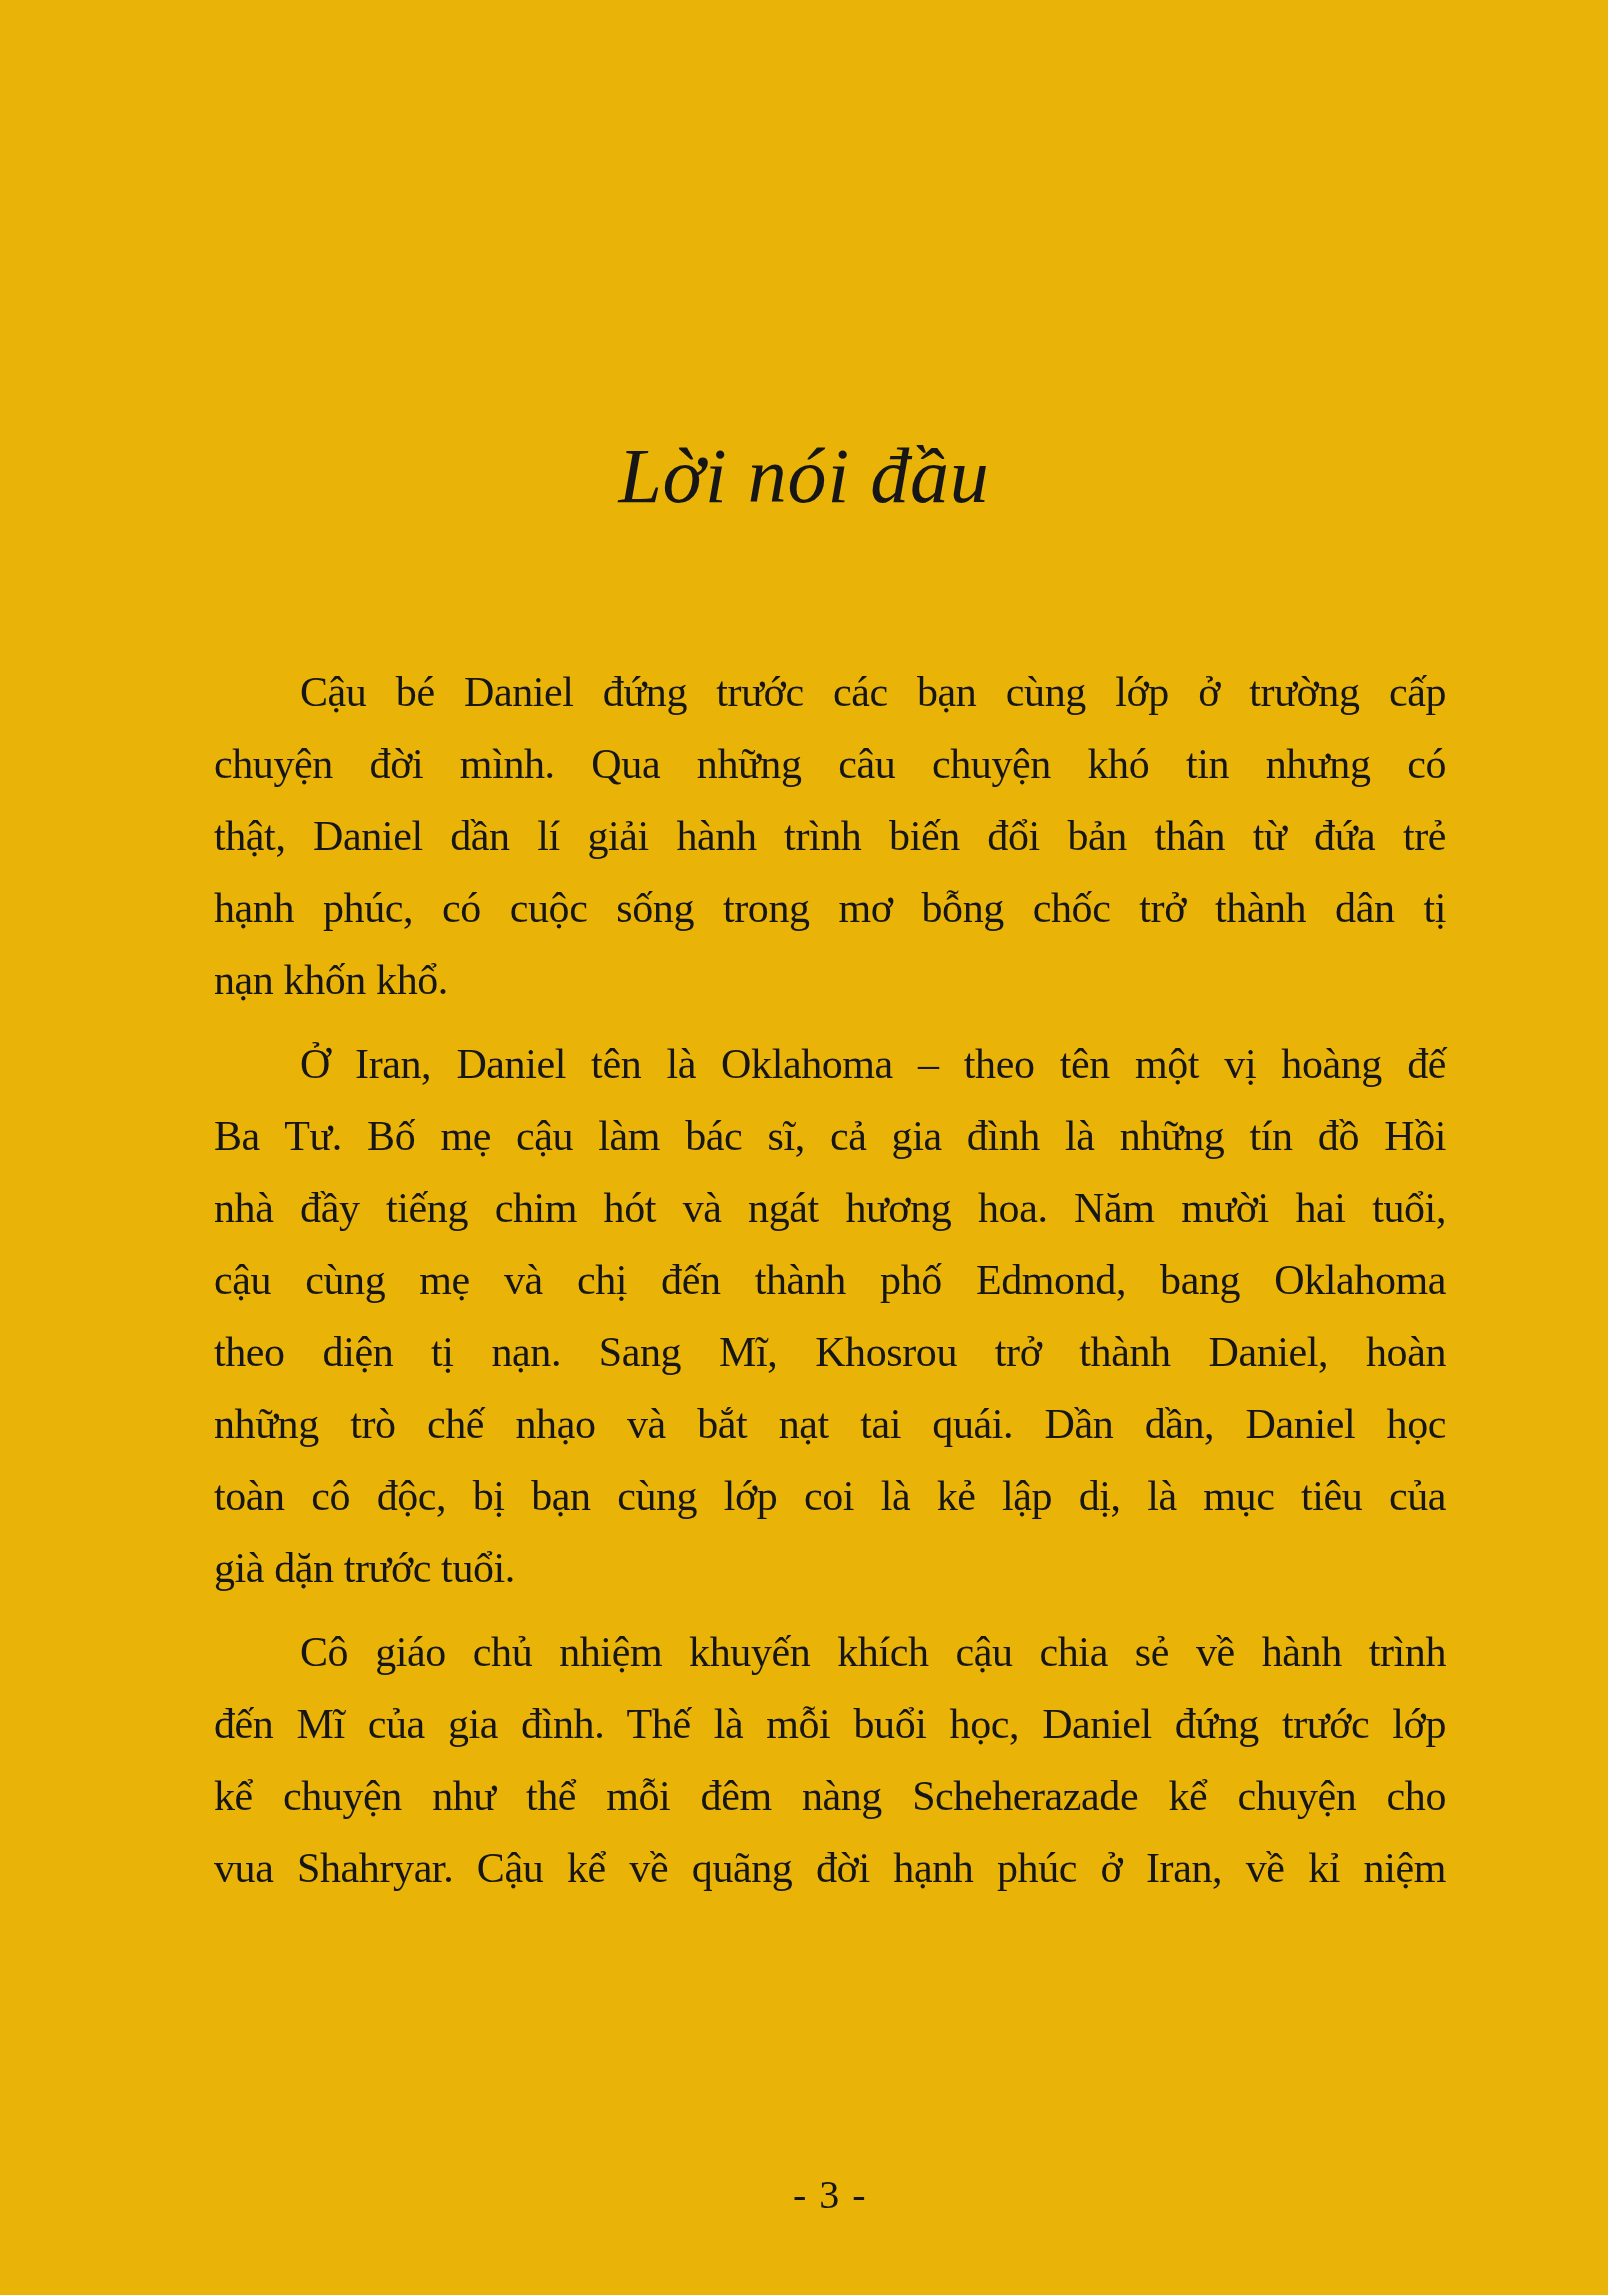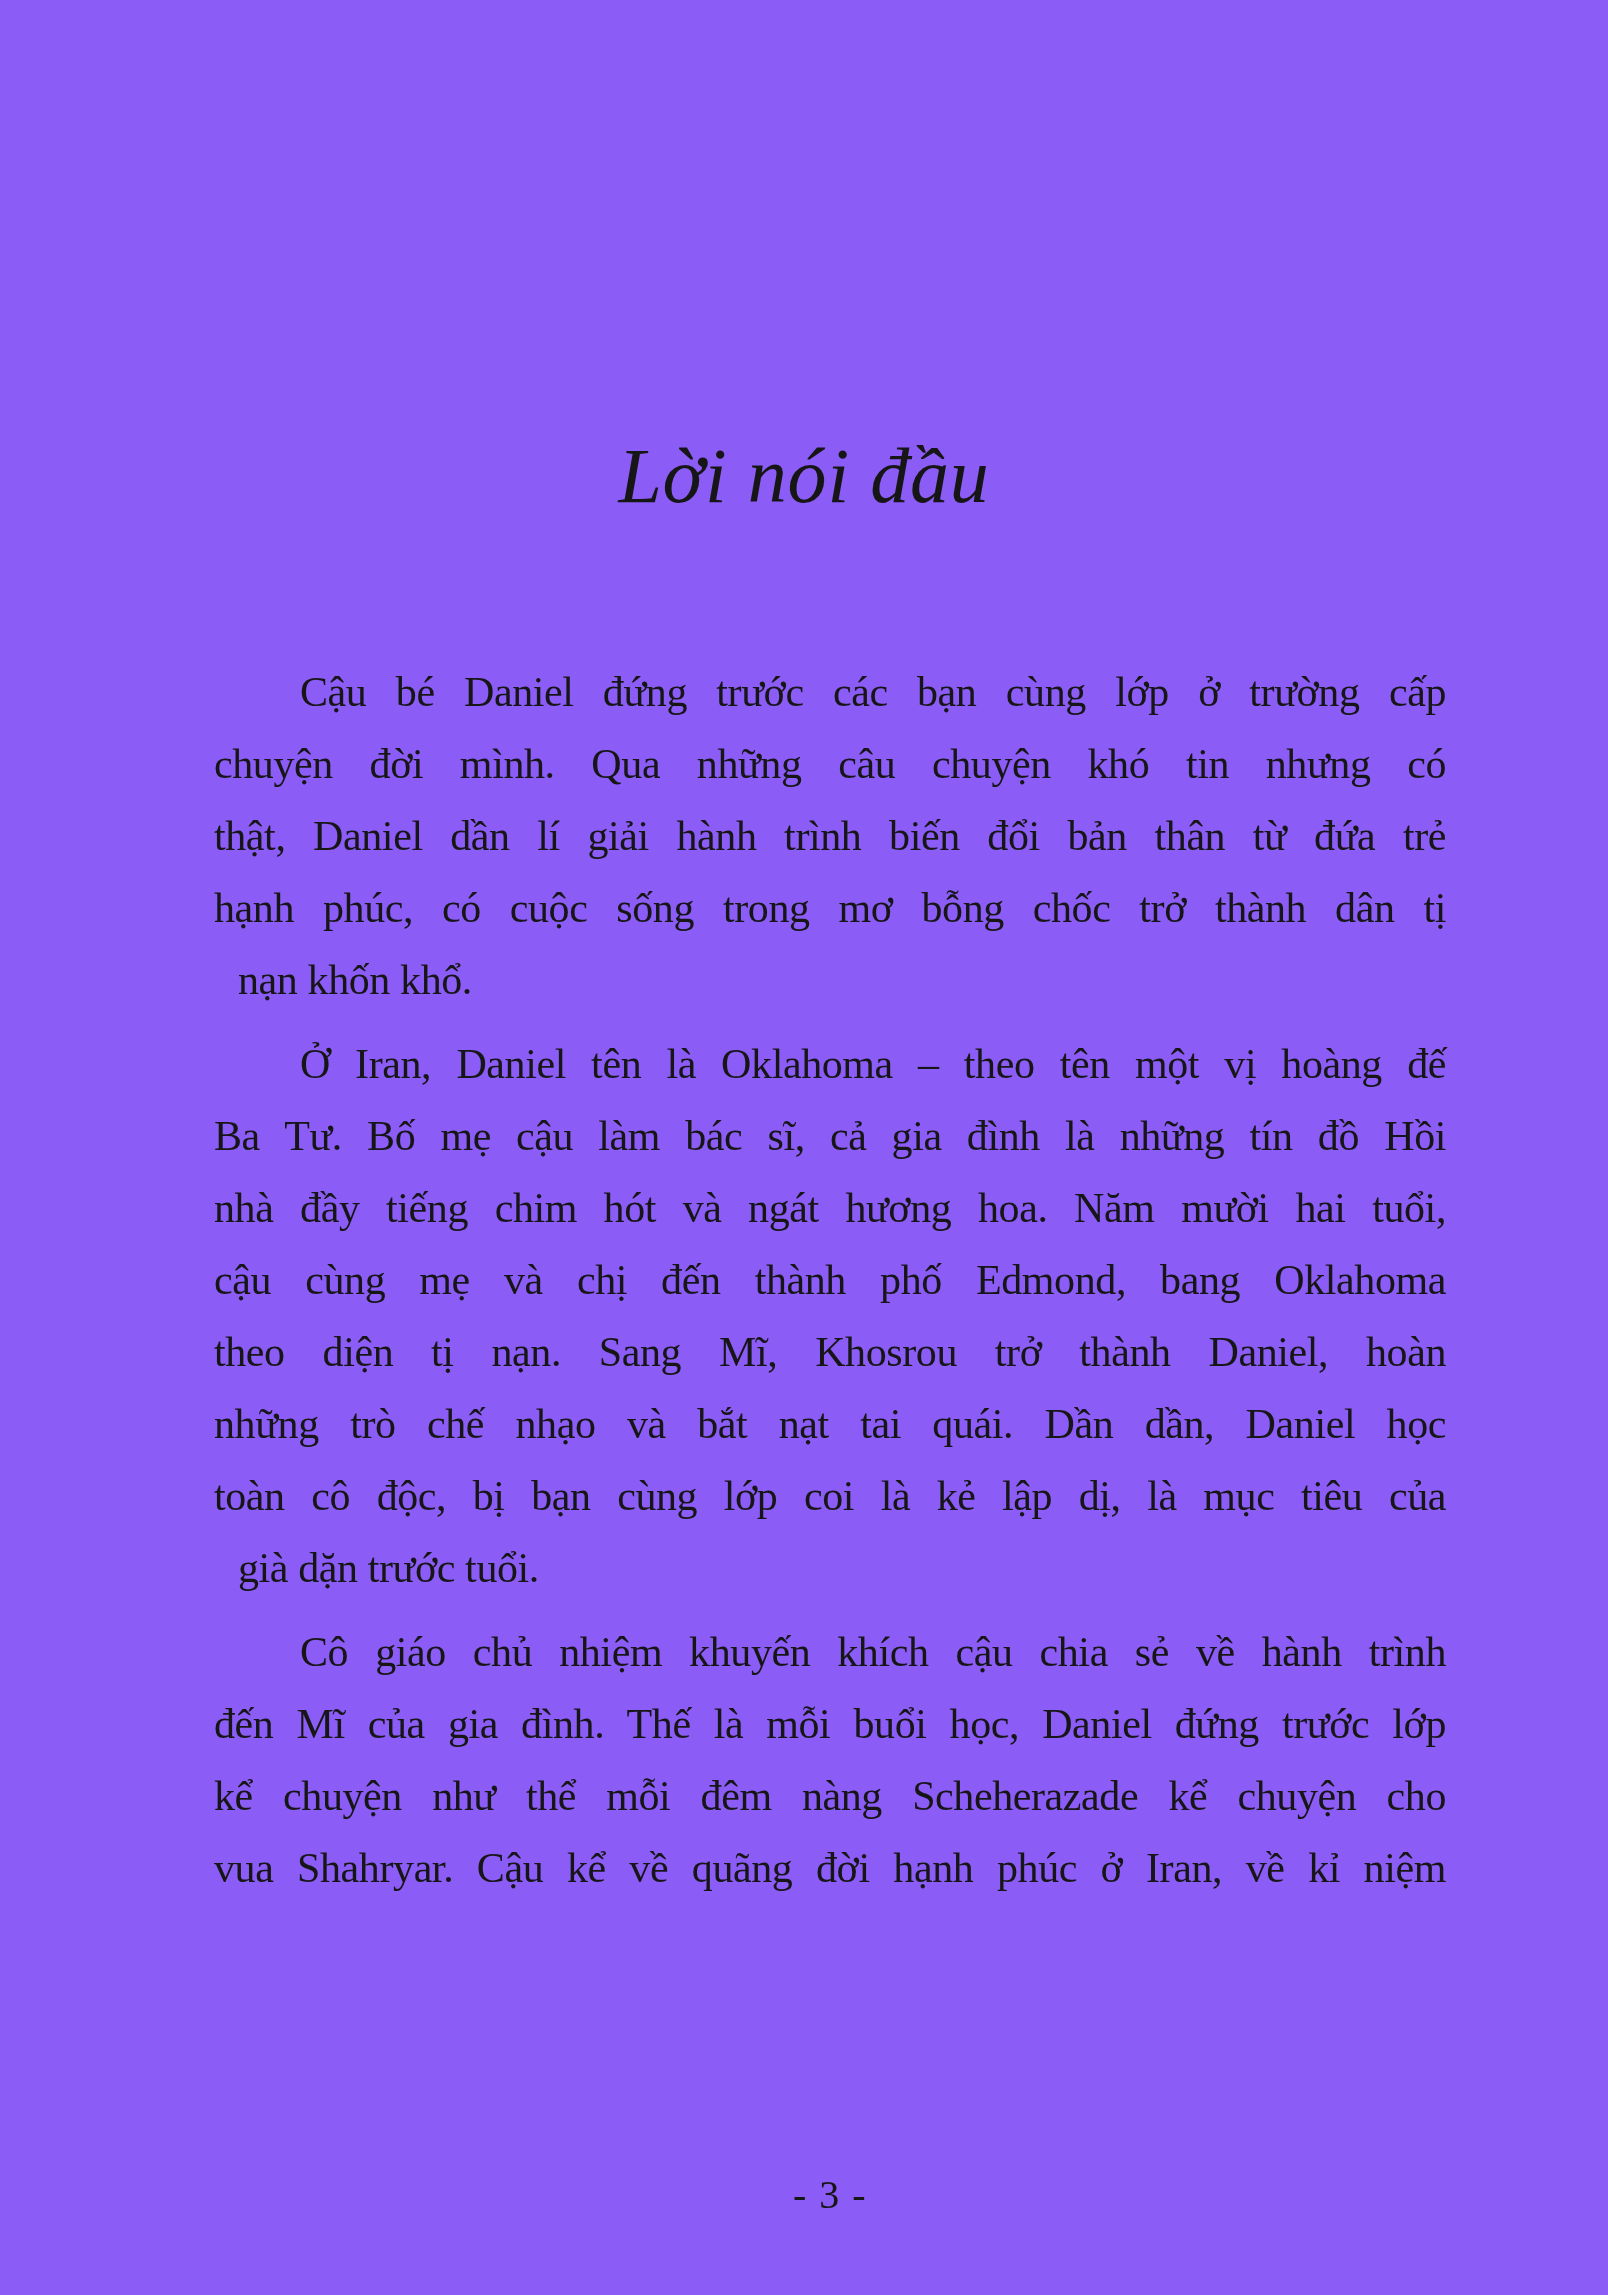--- a/index.html
+++ b/index.html
@@ -4,21 +4,21 @@
 <style>
   html, body {
     margin: 0;
     padding: 0;
     background: #ffffff;
   }
   .page {
     position: relative;
     width: 1608px;
     height: 2295px;
-    background: #8b5cf6;
+    background: #eab308;
     font-family: "Liberation Serif", serif;
     color: #161616;
     overflow: hidden;
   }
   .chapter-title {
     position: absolute;
     top: 373px;
     left: 188px;
     width: 1232px;
     text-align: center;
@@ -42,21 +42,21 @@
   .text-line {
     height: 72px;
     line-height: 72px;
     font-size: 42px;
     letter-spacing: -0.4px;
     white-space: nowrap;
     text-align: justify;
     text-align-last: justify;
   }
   .text-line.first-line { padding-left: 86px; }
-  .text-line.para-end { text-align-last: left; margin-left: 24px; }
+  .text-line.para-end { text-align-last: left; }
   .page-number {
     position: absolute;
     top: 2172px;
     left: 214px;
     width: 1232px;
     text-align: center;
     font-size: 40px;
     line-height: 46px;
     letter-spacing: 1.5px;
   }

